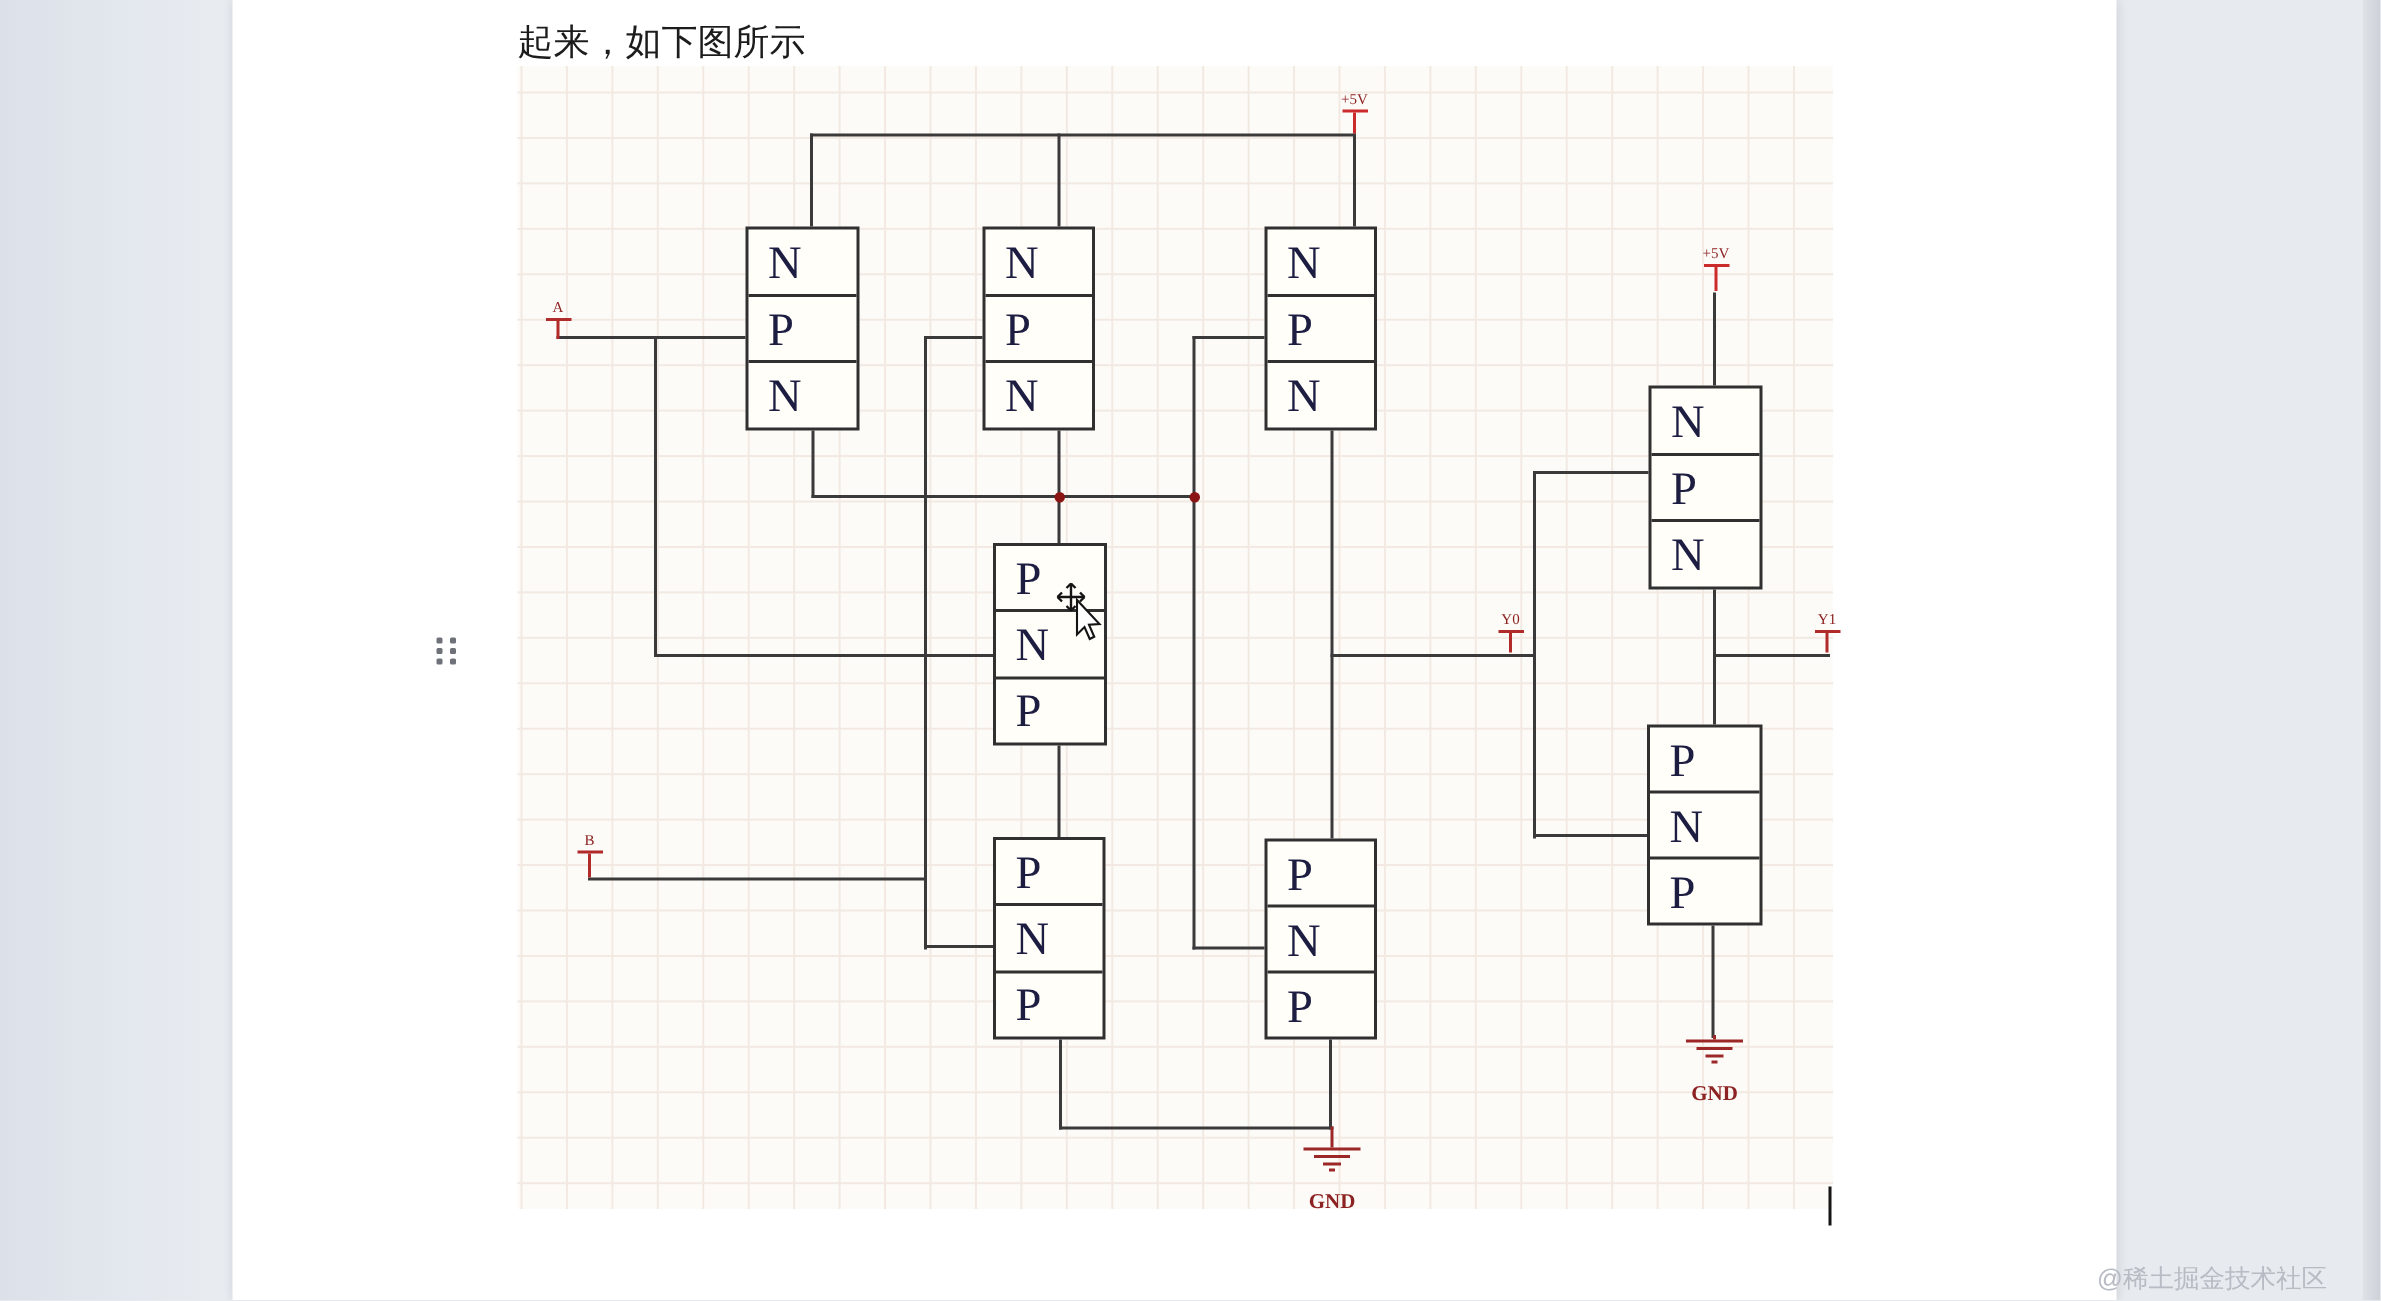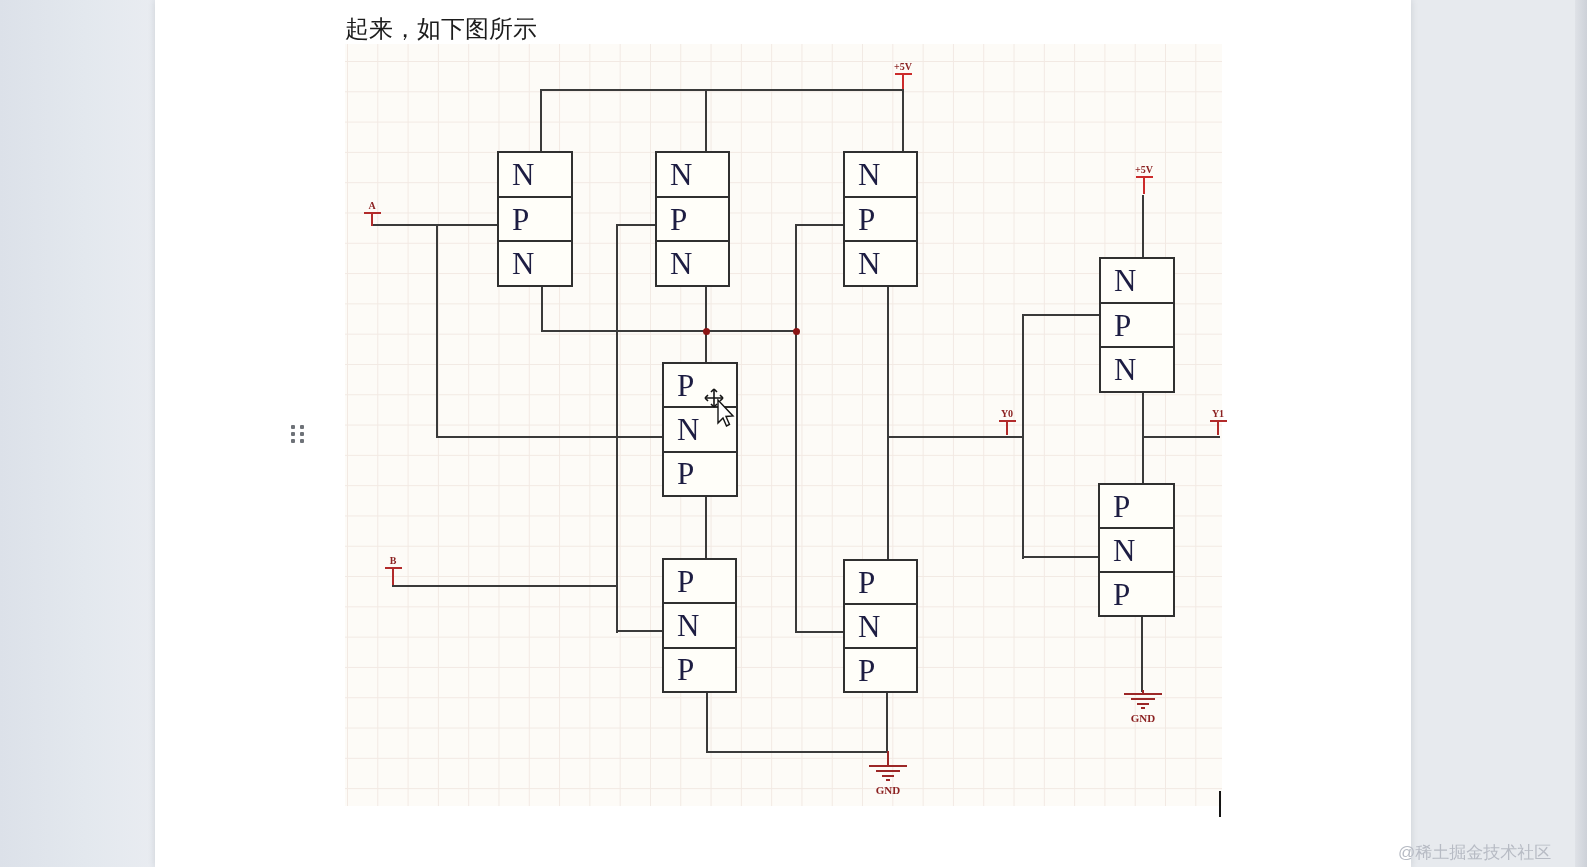--- a/index.html
+++ b/index.html
@@ -24,35 +24,35 @@
 
   .w{position:absolute;background:#3a3a3a;}
 
   .stack{position:absolute;border:2px solid #303030;background:#fffef9;box-sizing:border-box;
     display:flex;flex-direction:column;}
   .sec{flex:1;display:flex;align-items:center;padding-left:13px;box-sizing:border-box;}
   .sec + .sec{border-top:2px solid #303030;}
   .ltr{font-family:"Liberation Serif",serif;font-size:31px;color:#1d1d42;line-height:1;}
 
   .pin{position:absolute;width:18px;display:flex;flex-direction:column;align-items:center;}
-  .pin-label{font-family:"Liberation Serif",serif;font-weight:bold;font-size:10px;color:#8c2222;
+  .pin-label{font-family:"Liberation Serif",serif;font-weight:normal;font-size:10px;color:#8c2222;
     line-height:11px;white-space:nowrap;}
   .pin-bar{width:17px;height:2px;background:#b22b2b;margin-top:1px;}
   .pin-stub{width:2px;background:#b22b2b;}
 
   .dot{position:absolute;width:7px;height:7px;border-radius:50%;background:#8b1515;}
 
   .gnd{position:absolute;width:38px;display:flex;flex-direction:column;align-items:center;}
   .gnd-stub{width:2px;background:#9c2727;}
   .gnd b1,.gnd b2,.gnd b3{display:block;background:#9c2727;height:2px;}
   .gnd b1{width:38px;}
   .gnd b2{width:24px;margin-top:3px;}
   .gnd b3{width:12px;margin-top:3px;}
   .gnd-dot{width:4px;height:2px;background:#9c2727;margin-top:2px;}
-  .gnd-label{font-family:"Liberation Serif",serif;font-weight:bold;font-size:11px;color:#8c2222;margin-top:3px;}
+  .gnd-label{font-family:"Liberation Serif",serif;font-weight:bold;font-size:14px;color:#8c2222;margin-top:13px;}
 
   .caret{position:absolute;left:1219px;top:791px;width:2px;height:26px;background:#151515;}
 
   .handle{position:absolute;left:291px;top:425px;width:13px;height:19px;
     display:grid;grid-template-columns:4px 4px;grid-template-rows:4px 4px 4px;gap:3px 5px;}
   .handle i{display:block;width:4px;height:4px;border-radius:1px;background:#6e7278;}
 
   .cursor{position:absolute;left:703px;top:387px;}
 </style>
 </head>

